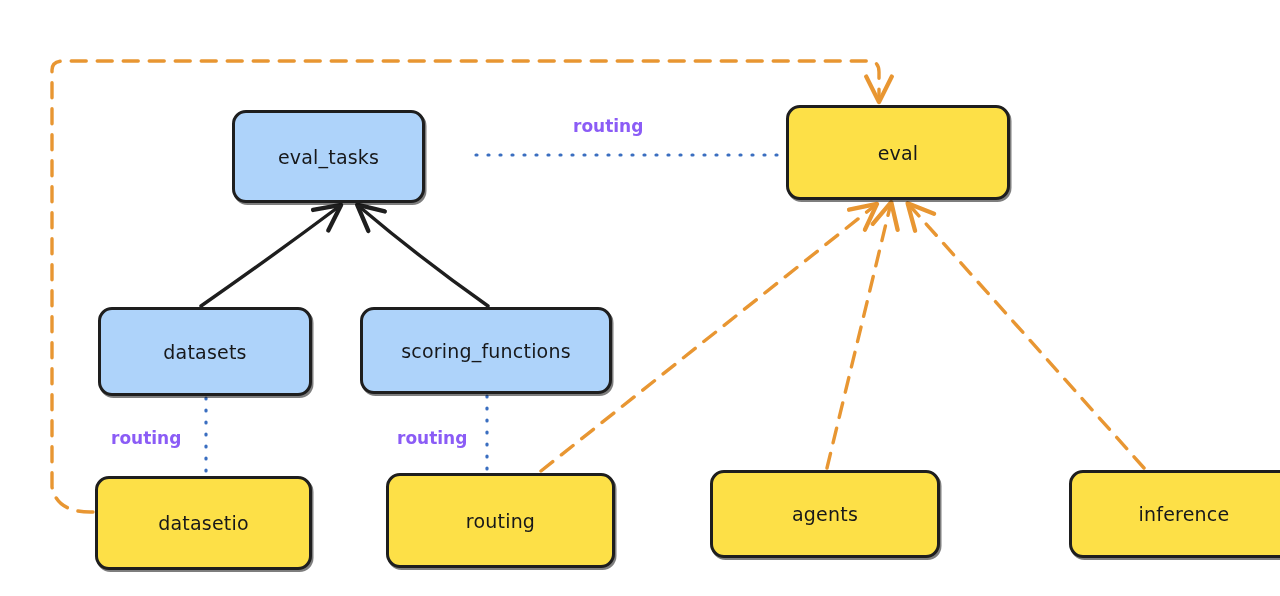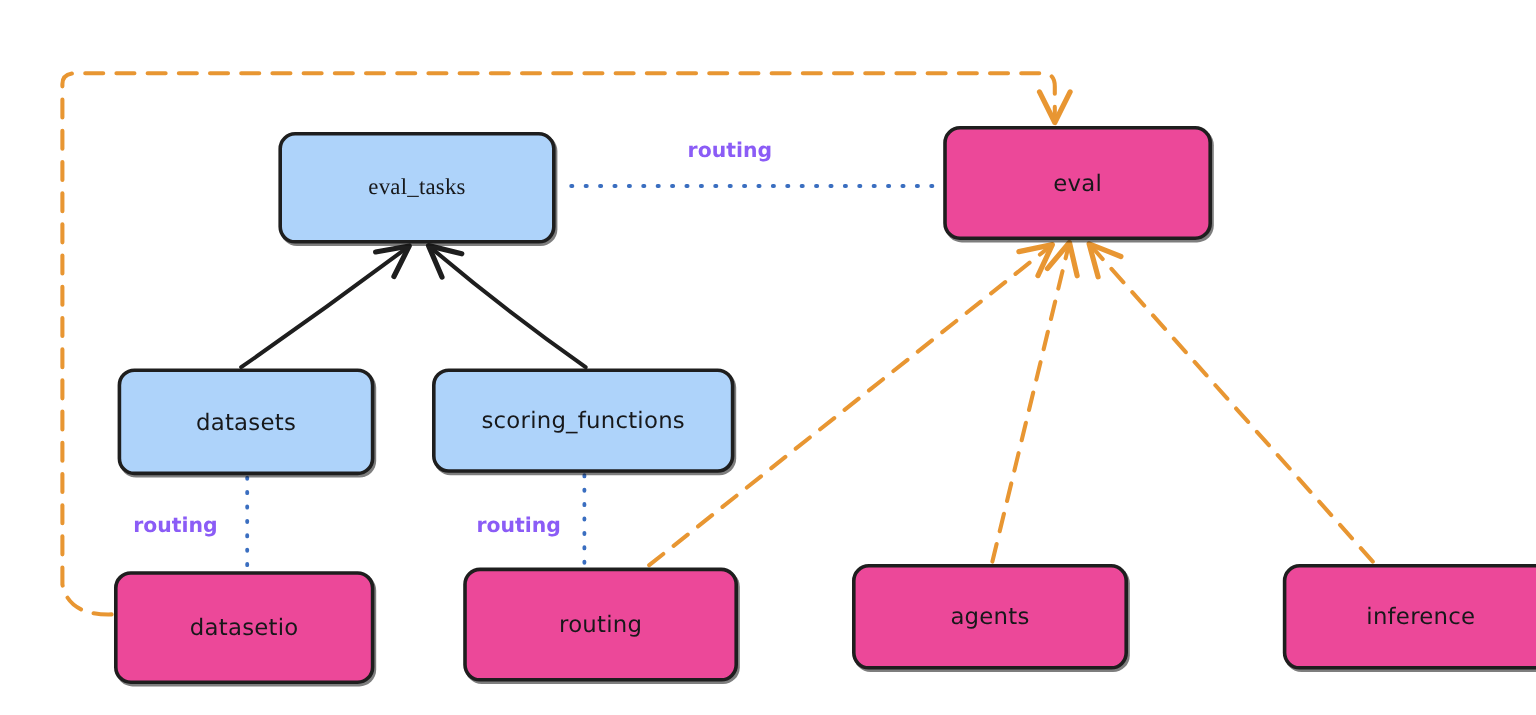--- a/index.html
+++ b/index.html
@@ -15,21 +15,21 @@
     border:3px solid #1e1e1e;
     border-radius:14px;
     display:flex;align-items:center;justify-content:center;
     font-size:19px;
     color:#17181a;
     letter-spacing:.2px;
     box-shadow:1.5px 2px 0 rgba(20,20,20,.55);
     z-index:3;
   }
   .node.blue{background:#aed3fa;}
-  .node.green{background:#ec4899;}
+  .node.green{background:#fde047;}
   .node span{pointer-events:none;}
   .edge-label{
     position:absolute;
     color:#8b5cf6;
     font-size:17px;
     font-weight:600;
     z-index:4;
     white-space:nowrap;
     text-align:right;
   }
@@ -59,21 +59,21 @@
 
   <path d="M93,512 Q57,513 52,487 L52,70 Q52,61 64,61 L869,61 Q879,61 879,72 L879,97" fill="none" stroke="#e89632" stroke-width="3.4" stroke-linecap="round" stroke-linejoin="round" stroke-dasharray="15 11" marker-end="url(#arrow-orange)"></path>
 
   <path d="M541,471 L873,207" fill="none" stroke="#e89632" stroke-width="3.4" stroke-linecap="round" stroke-dasharray="15 11" marker-end="url(#arrow-orange)"></path>
 
   <path d="M827,468 L890,207" fill="none" stroke="#e89632" stroke-width="3.4" stroke-linecap="round" stroke-dasharray="15 11" marker-end="url(#arrow-orange)"></path>
 
   <path d="M1144,468 L911,207" fill="none" stroke="#e89632" stroke-width="3.4" stroke-linecap="round" stroke-dasharray="15 11" marker-end="url(#arrow-orange)"></path>
 </svg>
 
-<div class="node blue" style="left:232px;top:110px;width:231px;height:93px;font-family:Liberation Serif, serif;">
+<div class="node blue" style="left:232px;top:110px;width:193px;height:93px;">
   <span>eval_tasks</span>
 </div>
 
 <div class="node green" style="left:786px;top:105px;width:224px;height:95px;">
   <span>eval</span>
 </div>
 
 <div class="node blue" style="left:98px;top:307px;width:214px;height:89px;">
   <span>datasets</span>
 </div>

